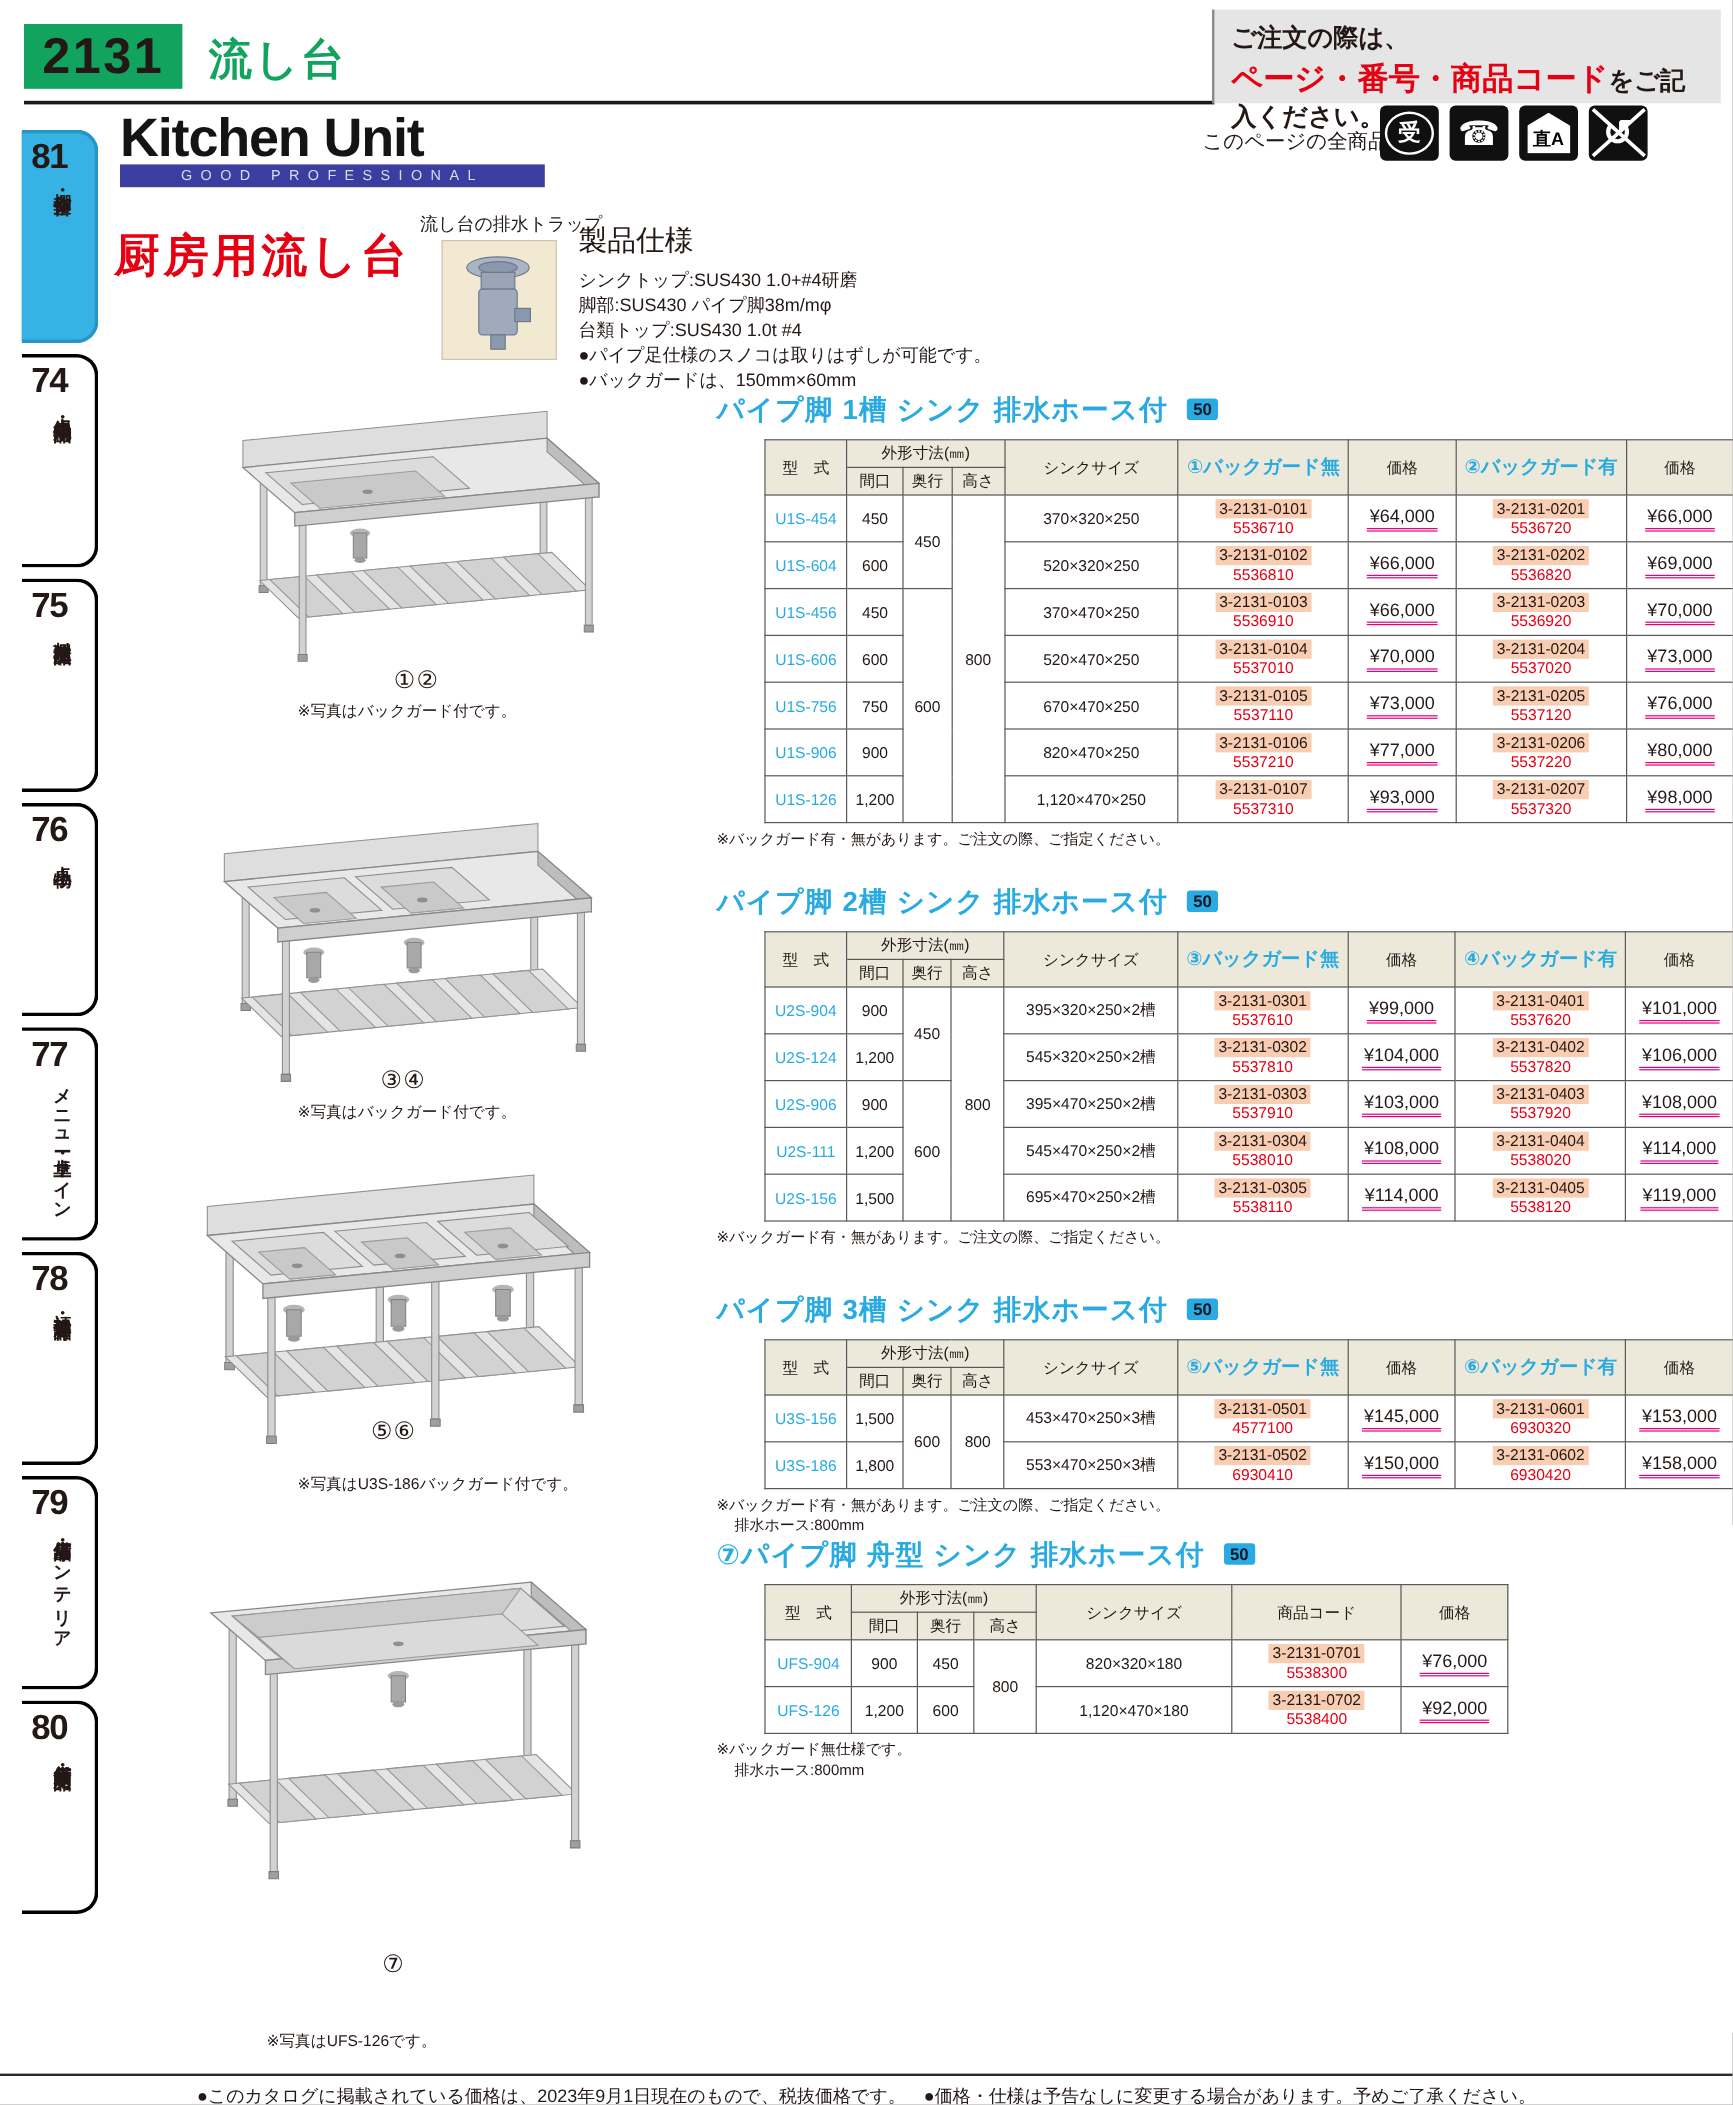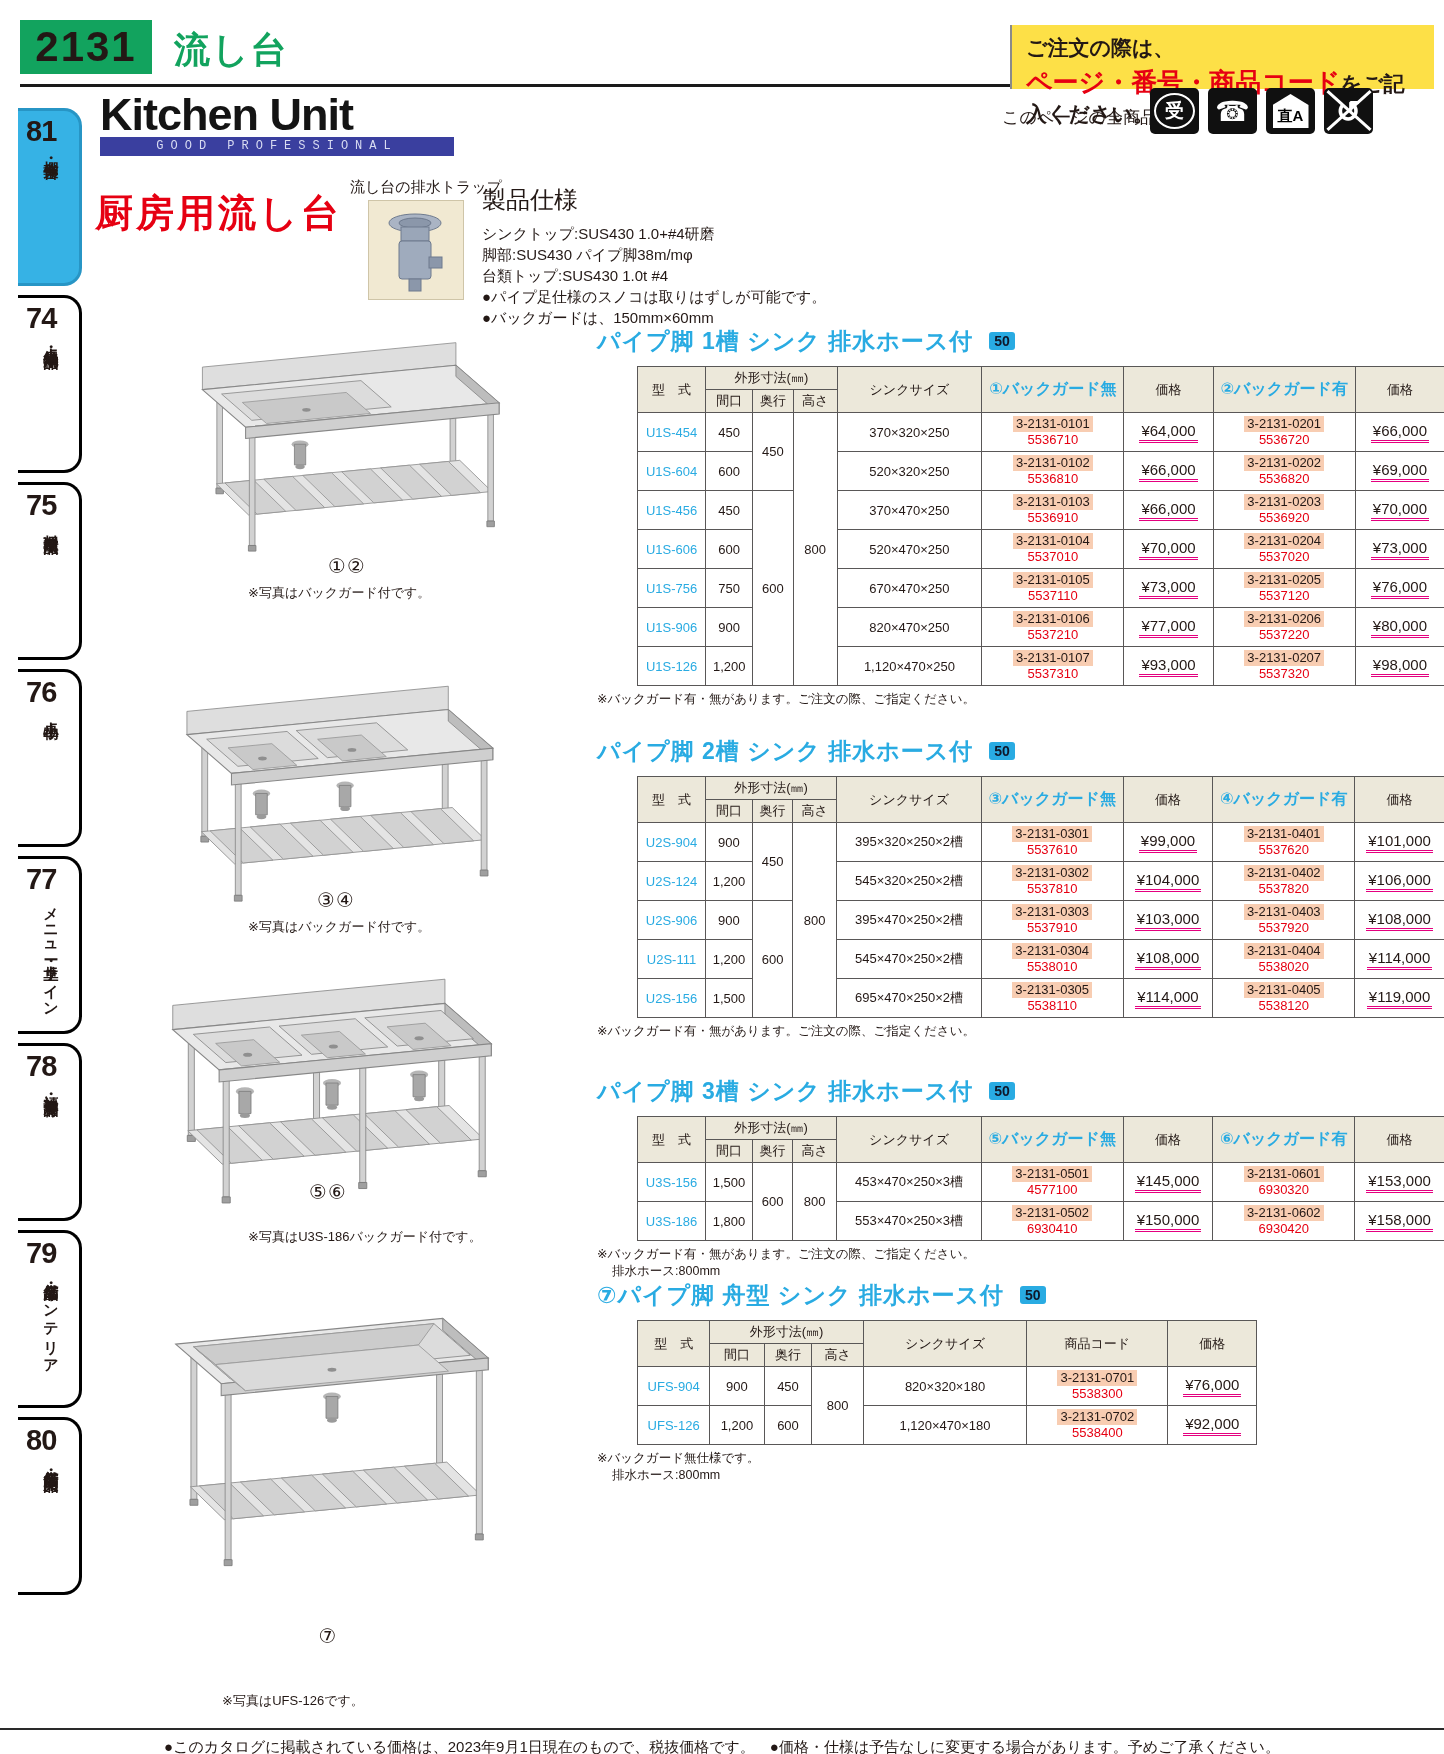--- a/index.html
+++ b/index.html
@@ -5,42 +5,42 @@
   html,body{margin:0;padding:0;background:#888;}
   .page{position:relative;width:1444px;height:1754px;background:#ffffff;overflow:hidden;
         font-family:"Liberation Sans","DejaVu Sans",sans-serif;color:#231815;margin:0 auto;}
 
   
   .pagenum-box{position:absolute;left:20px;top:20px;width:132px;height:54px;background:#12a35e;
 imasu    color:#fff;font-size:42px;font-weight:bold;text-align:center;line-height:54px;letter-spacing:2px;}
   .page-title{position:absolute;left:174px;top:26px;color:#12a35e;font-size:36px;font-weight:900;letter-spacing:2px;}
   .header-rule{position:absolute;left:20px;top:84px;width:992px;height:3px;background:#1a1a1a;}
 
-  .order-box{position:absolute;left:1010px;top:8px;width:424px;height:64px;background:#fde047;
-    border-left:2px solid #8a8a8a;padding:9px 14px;box-sizing:border-box;margin-top:17px;}
+  .order-box{position:absolute;left:1010px;top:8px;width:424px;height:78px;background:#e5e5e5;
+    border-left:2px solid #8a8a8a;padding:9px 14px;box-sizing:border-box;}
   .order-l1{font-size:21px;font-weight:bold;}
   .order-l2{margin-top:3px;font-size:21px;font-weight:bold;}
   .order-l2 .red{color:#e60012;font-size:26px;}
 
   .allprod{position:absolute;left:1002px;top:106px;font-size:17px;}
   .cert-icons{position:absolute;left:1150px;top:88px;display:flex;gap:9px;}
   .cert{width:49px;height:46px;background:#101010;border-radius:5px;color:#fff;position:relative;
         display:flex;align-items:center;justify-content:center;font-weight:bold;overflow:hidden;}
   .cert .ovalring{border:2px solid #fff;border-radius:50%;padding:3px 9px;font-size:19px;}
   .cert .phoneglyph{font-size:28px;}
   .cert .house{width:36px;height:34px;background:#fff;color:#000;font-size:15px;font-weight:bold;
         clip-path:polygon(50% 0,100% 32%,100% 100%,0 100%,0 32%);display:flex;align-items:flex-end;justify-content:center;padding-bottom:2px;box-sizing:border-box;}
   .cert.noret .retglyph{font-size:30px;}
   .cert.noret::before,.cert.noret::after{content:"";position:absolute;left:-4px;top:21px;width:58px;height:3px;background:#fff;}
   .cert.noret::before{transform:rotate(42deg);}
   .cert.noret::after{transform:rotate(-42deg);}
 
   .logo{position:absolute;left:100px;top:94px;width:354px;}
   .logo-name{font-size:45px;font-weight:900;letter-spacing:-1px;line-height:42px;color:#141414;}
-  .logo-bar{margin-top:1px;background:#3a3f9f;color:#d8dbf2;font-size:12px;letter-spacing:7px;text-align:center;padding:2px 2px 3px;font-family:Liberation Mono, monospace;}
+  .logo-bar{margin-top:1px;background:#3a3f9f;color:#d8dbf2;font-size:12px;letter-spacing:7px;text-align:center;padding:2px 2px 3px;}
 
   
   .sidebar{position:absolute;left:18px;top:108px;width:64px;}
   .tab{position:relative;height:178px;margin-bottom:9px;border:3px solid #000;border-left:none;
        border-radius:0 18px 18px 0;background:#fff;padding:5px 2px 4px 8px;box-sizing:border-box;}
   .tab.active{background:#36b2e5;border-color:#2795c5;}
   .tab-num{font-size:29px;font-weight:bold;line-height:30px;letter-spacing:-1px;}
   .tab-label{writing-mode:vertical-rl;text-orientation:upright;font-size:15px;font-weight:bold;
        letter-spacing:1px;height:132px;margin:3px auto 0;line-height:17px;}
 

